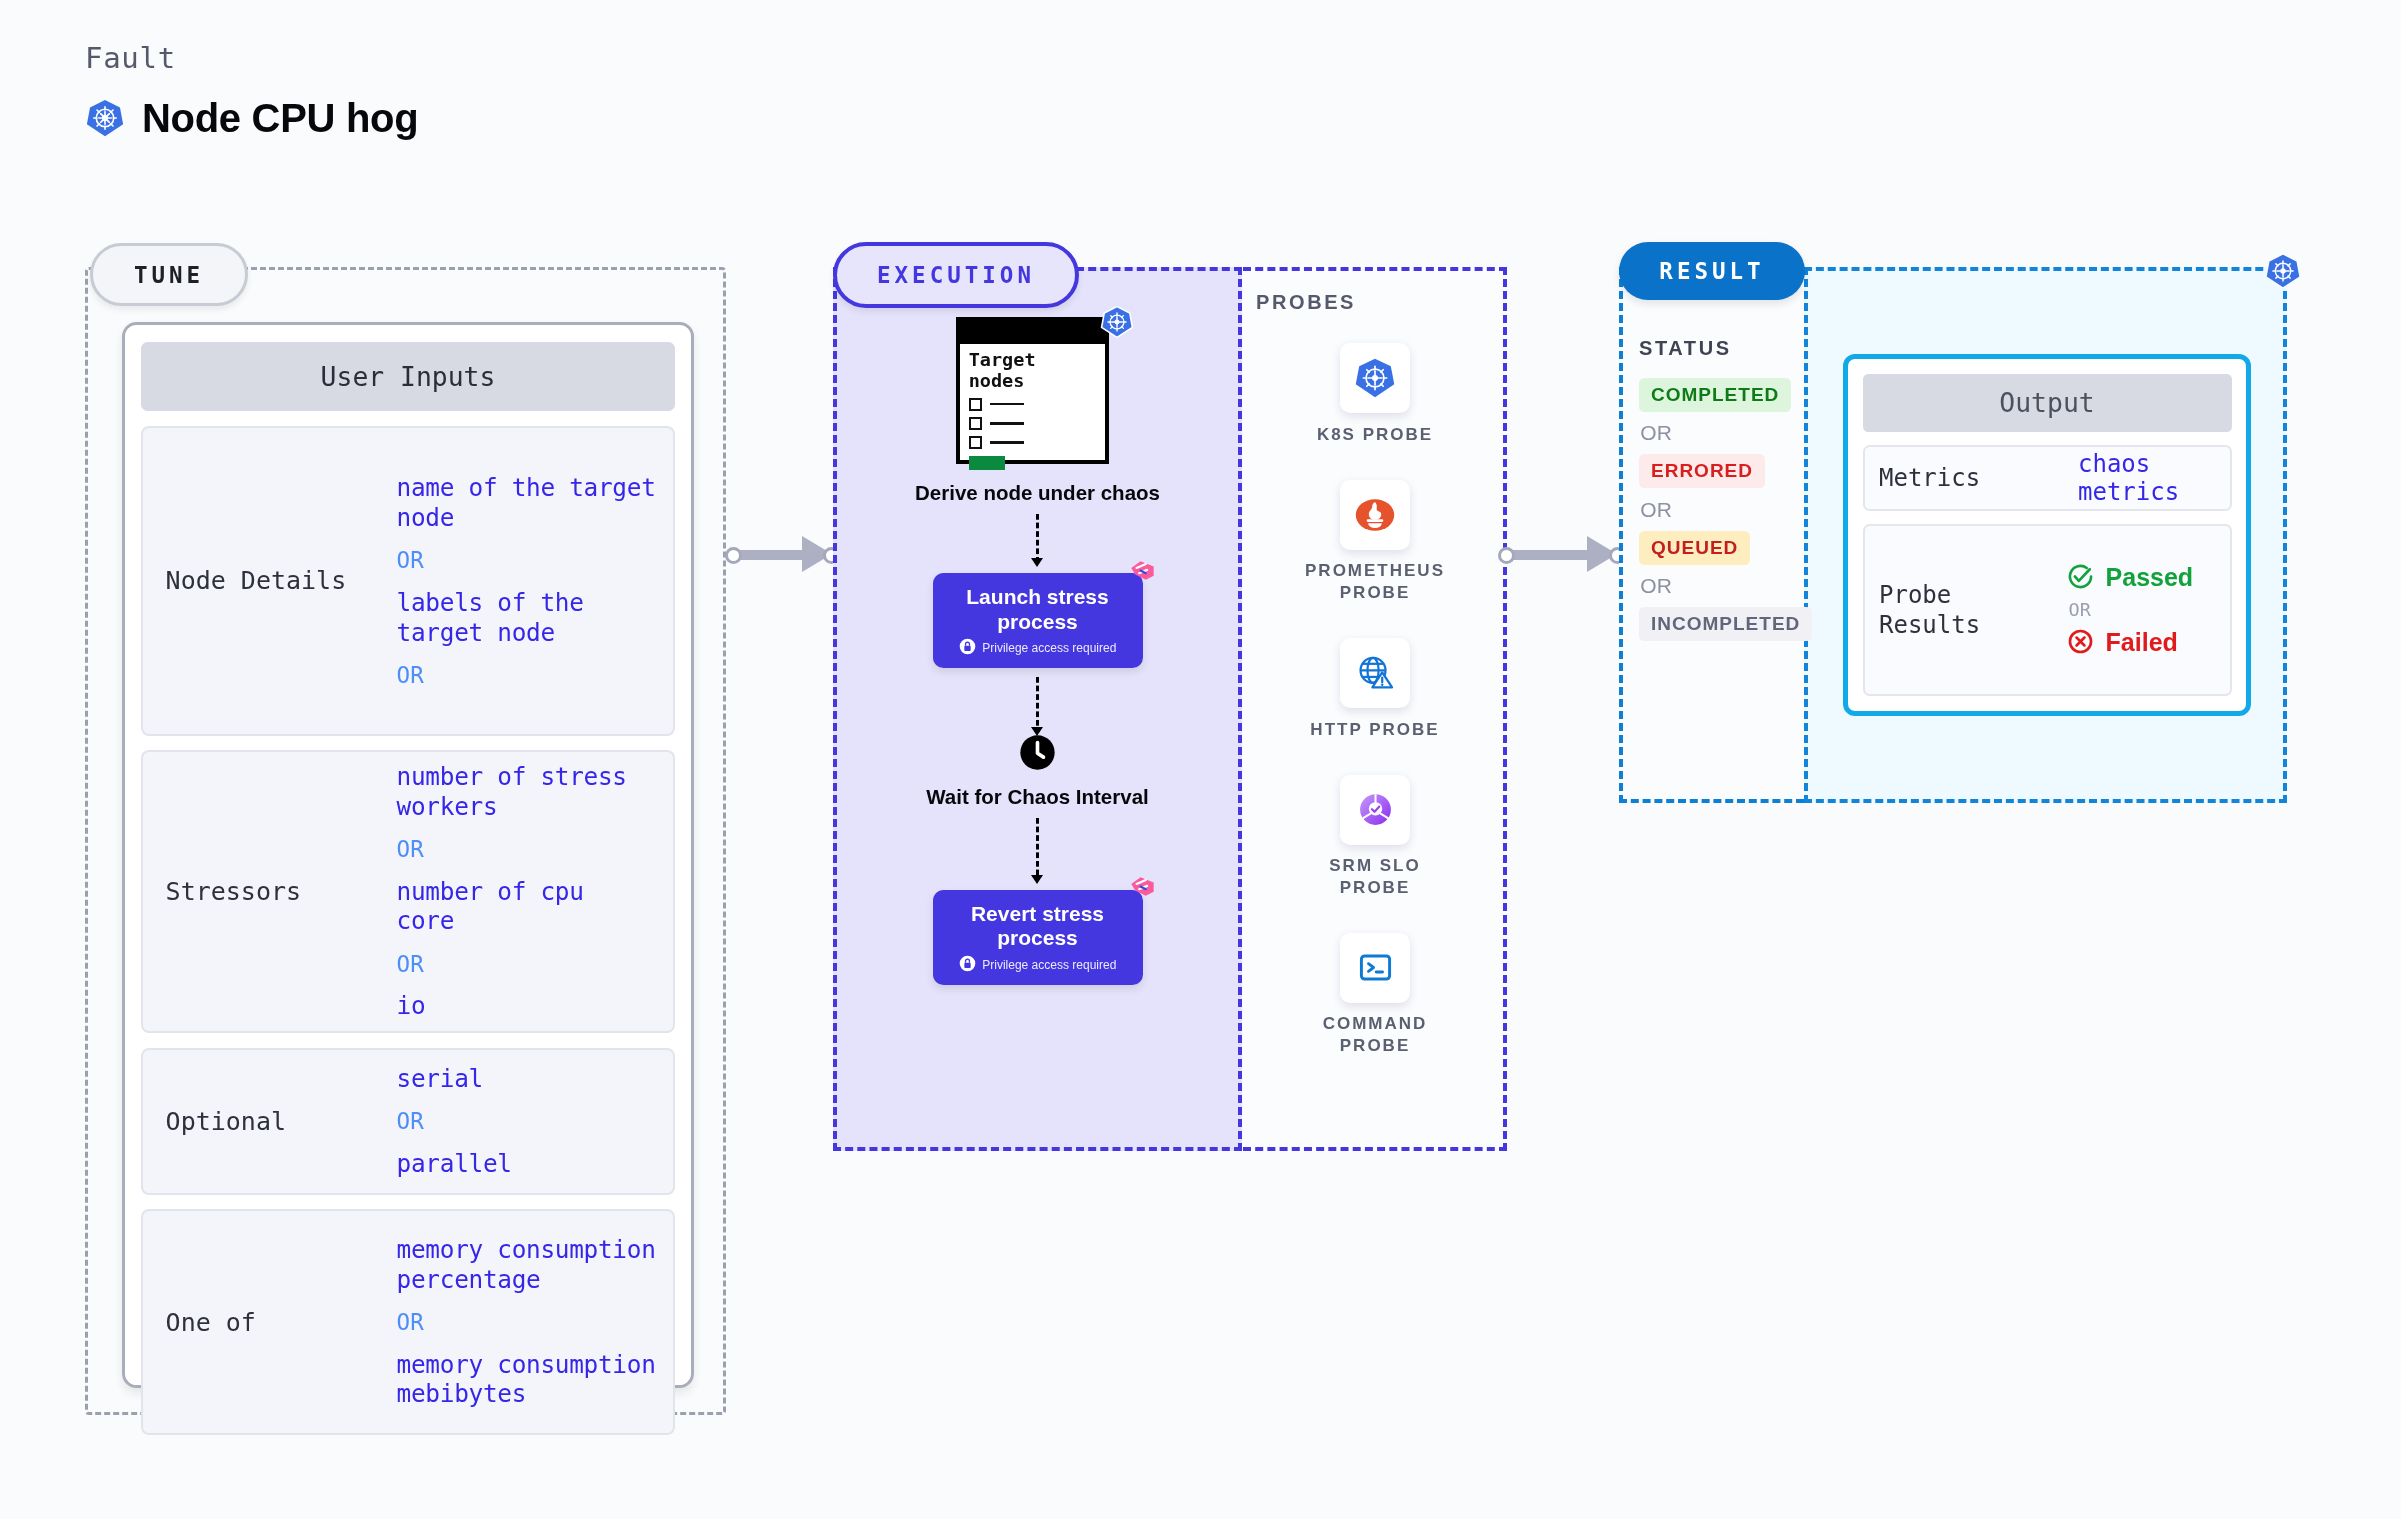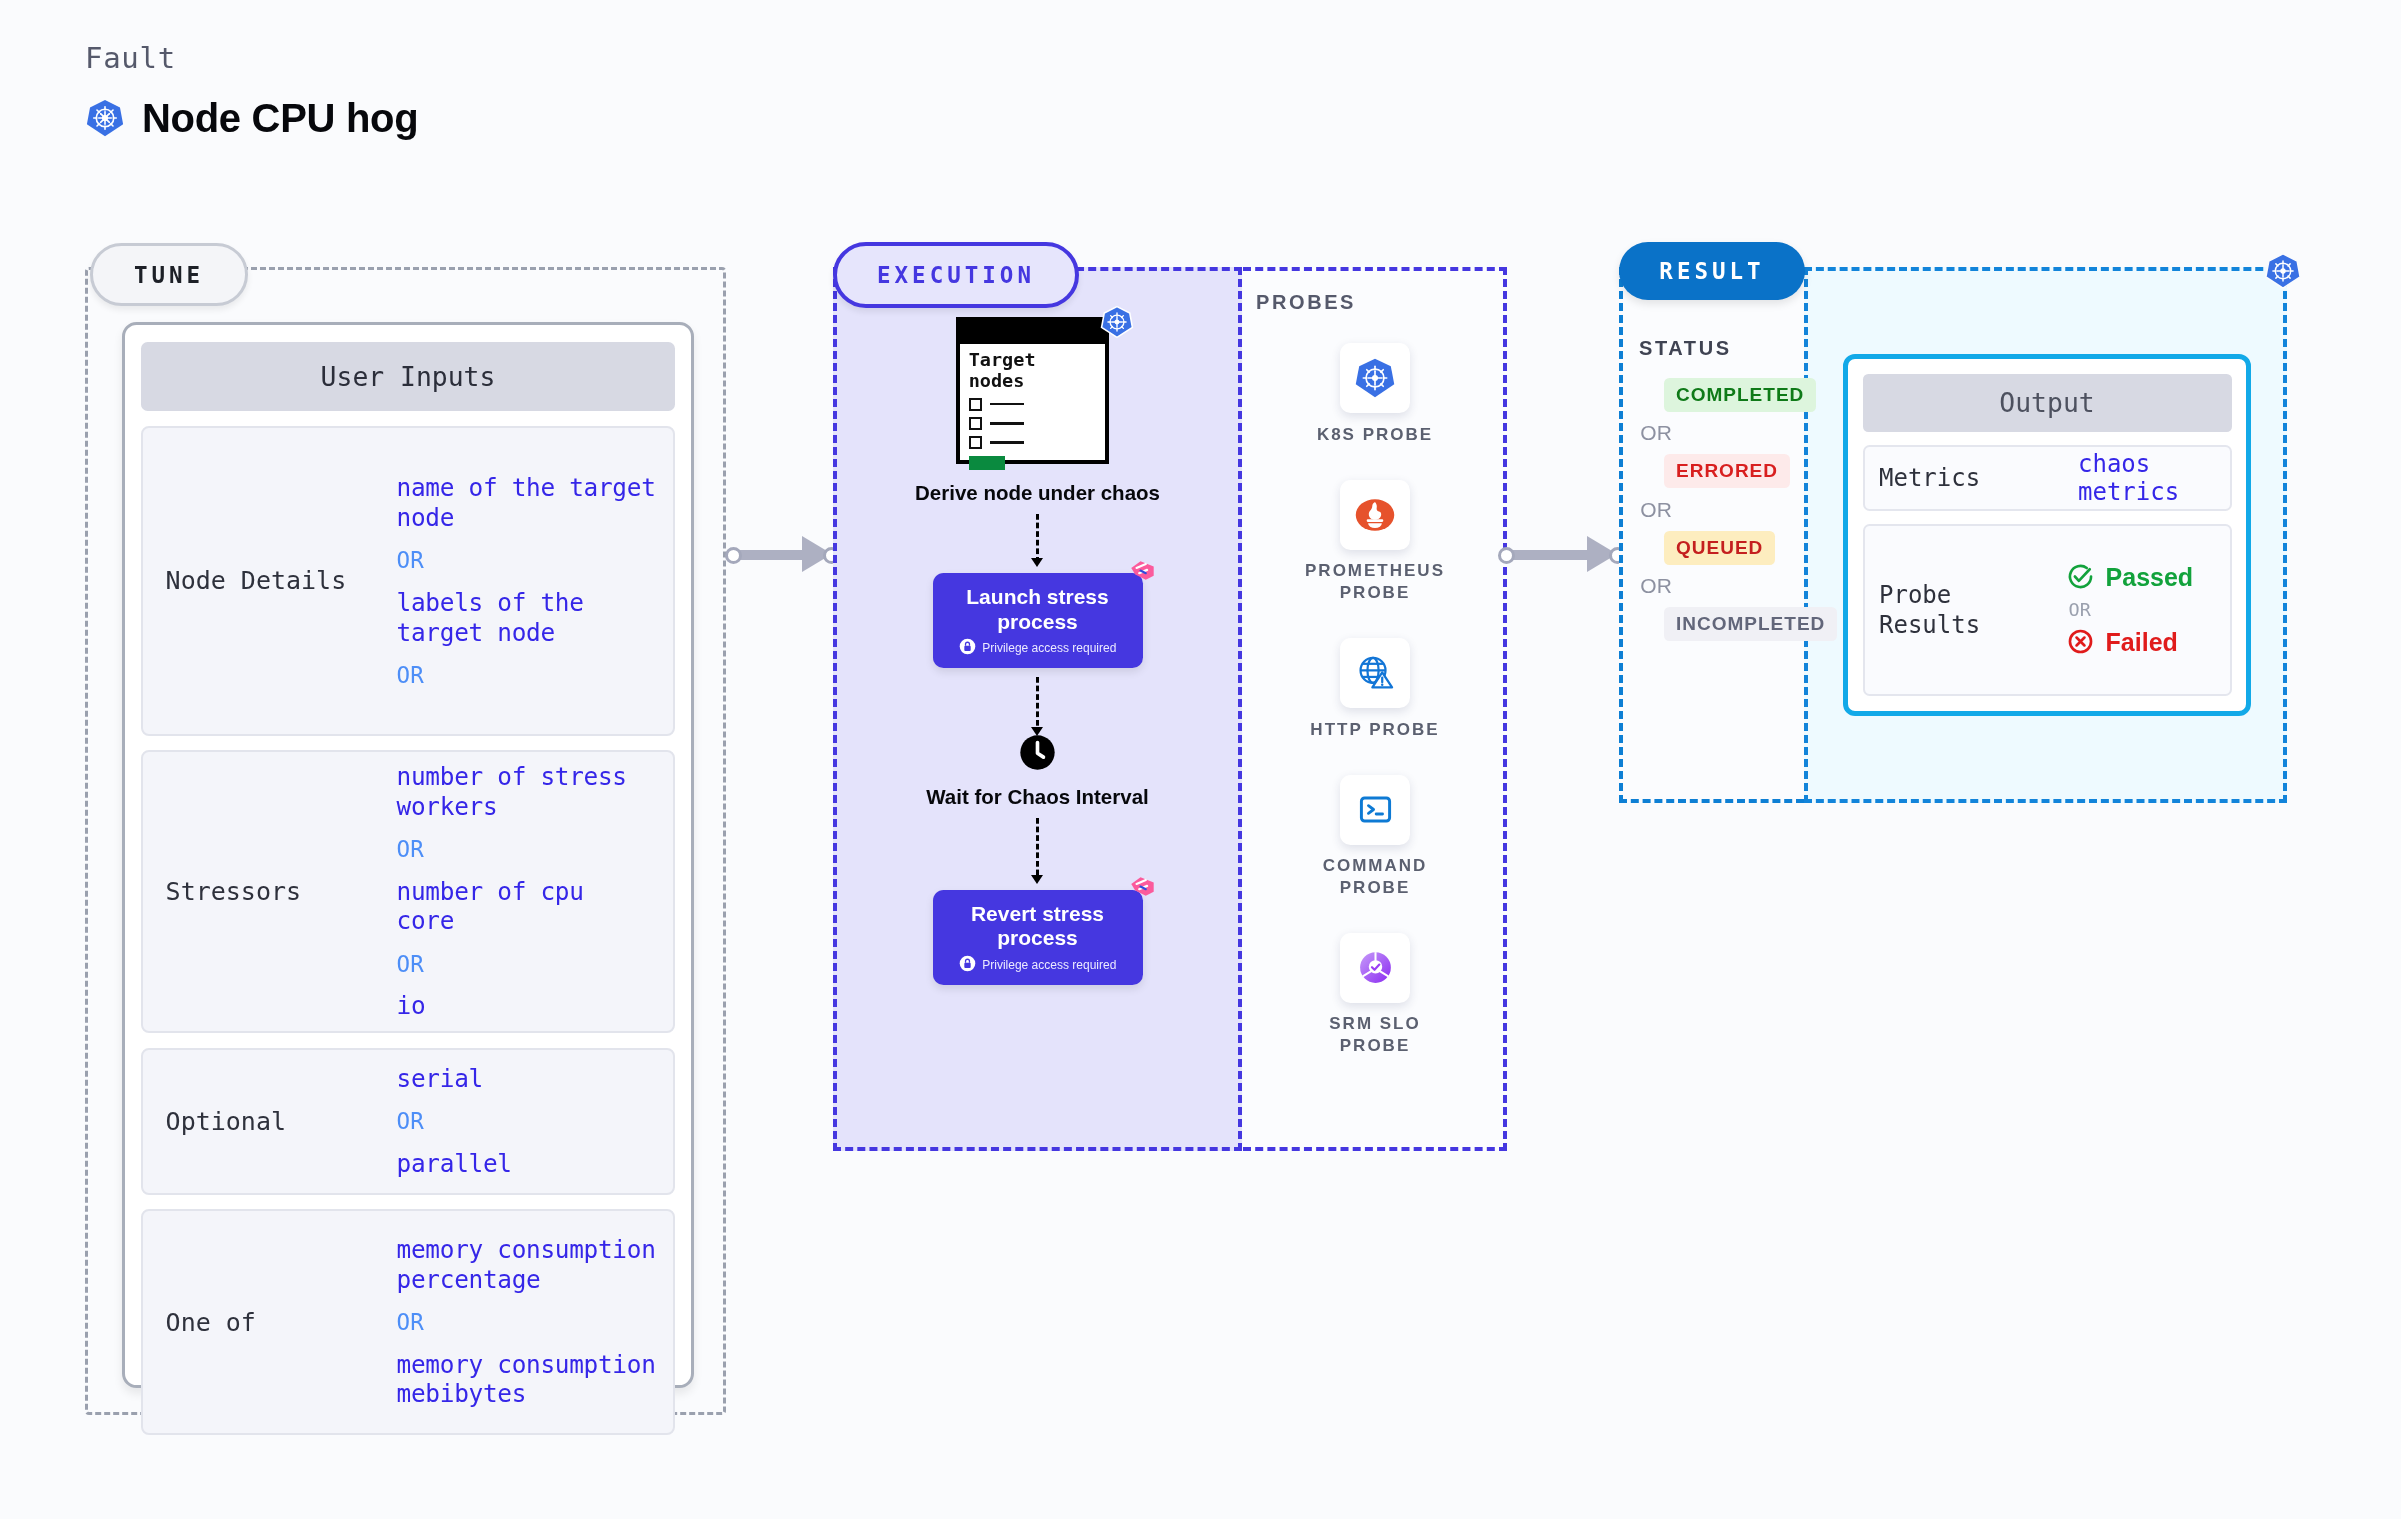--- a/index.html
+++ b/index.html
@@ -165,21 +165,21 @@
     background:#0a72c8;color:#ffffff;border:none;
     box-shadow:0 4px 8px rgba(0,0,0,.10);
   }
   #status-label{
     position:absolute;left:1639px;top:337px;
     font-size:20px;letter-spacing:2.6px;color:#3f4352;font-weight:bold;
   }
   #status-list{position:absolute;left:1639px;top:378px;display:flex;flex-direction:column;gap:9.2px;}
   .status-badge{
     display:inline-block;padding:6px 12px;border-radius:5.3px;
-    font-size:19px;font-weight:bold;letter-spacing:1px;align-self:flex-start;margin-left:25px;
+    font-size:19px;font-weight:bold;letter-spacing:1px;align-self:flex-start;
   }
   .status-or{font-size:21px;color:#8d91a1;padding-left:1.3px;}
 
   #output-card{
     position:absolute;left:1843px;top:354px;width:408px;height:362px;
     background:#fff;border:5.3px solid #12a9e8;border-radius:12px;box-sizing:border-box;
     padding:14.5px;
   }
   #output-head{
     height:58px;background:#d7d9e3;border-radius:5.3px;display:flex;
@@ -466,48 +466,48 @@
         <line x1="43" y1="39" x2="43" y2="46" stroke="#1275d6" stroke-width="3.4" stroke-linecap="round"></line>
         <circle cx="43" cy="50" r="1.9" fill="#1275d6"></circle>
       </svg>
     </div>
     <div class="probe-name">HTTP PROBE</div>
   </div>
 
   <div class="probe-item">
     <div class="probe-tile">
       <svg width="41" height="41" viewBox="0 0 64 64">
-        <rect x="10" y="14" width="44" height="36" rx="5" fill="none" stroke="#0e7ad4" stroke-width="4.6"></rect>
-        <path d="M21 26 L29 32 L21 38" fill="none" stroke="#0e7ad4" stroke-width="4.4" stroke-linecap="round" stroke-linejoin="round"></path>
-        <line x1="33" y1="39" x2="43" y2="39" stroke="#0e7ad4" stroke-width="4.4" stroke-linecap="round"></line>
-      </svg>
-    </div>
-    <div class="probe-name">COMMAND PROBE</div>
-  </div>
-
-  <div class="probe-item">
-    <div class="probe-tile">
-      <svg width="41" height="41" viewBox="0 0 64 64">
         <defs>
           <linearGradient id="sloGrad" x1="0" y1="0" x2="1" y2="1">
             <stop offset="0%" stop-color="#c79bfa"></stop>
               <stop offset="100%" stop-color="#8a2bf0"></stop>
           </linearGradient>
         </defs>
         <circle cx="32" cy="32" r="24" fill="url(#sloGrad)"></circle>
         <g stroke="#fff" stroke-width="3.2">
           <line x1="32" y1="8" x2="32" y2="30"></line>
           <line x1="12" y1="46" x2="31" y2="34"></line>
           <line x1="52" y1="46" x2="33" y2="34"></line>
         </g>
         <circle cx="32" cy="31" r="10.5" fill="#fff"></circle>
         <path d="M26.5 31.5 L30.5 35.5 L38 27.5" fill="none" stroke="#9b3ef5" stroke-width="3.4" stroke-linecap="round" stroke-linejoin="round"></path>
       </svg>
     </div>
     <div class="probe-name">SRM SLO PROBE</div>
+  </div>
+
+  <div class="probe-item">
+    <div class="probe-tile">
+      <svg width="41" height="41" viewBox="0 0 64 64">
+        <rect x="10" y="14" width="44" height="36" rx="5" fill="none" stroke="#0e7ad4" stroke-width="4.6"></rect>
+        <path d="M21 26 L29 32 L21 38" fill="none" stroke="#0e7ad4" stroke-width="4.4" stroke-linecap="round" stroke-linejoin="round"></path>
+        <line x1="33" y1="39" x2="43" y2="39" stroke="#0e7ad4" stroke-width="4.4" stroke-linecap="round"></line>
+      </svg>
+    </div>
+    <div class="probe-name">COMMAND PROBE</div>
   </div>
 </div>
 
 <div class="connector" style="left:1498px;top:535px;width:132px;">
   <div class="conn-line" style="width:92px;"></div>
   <div class="conn-dot" style="left:0;"></div>
   <div class="conn-head" style="left:89px;"></div>
   <div class="conn-dot" style="left:111px;"></div>
 </div>
 

